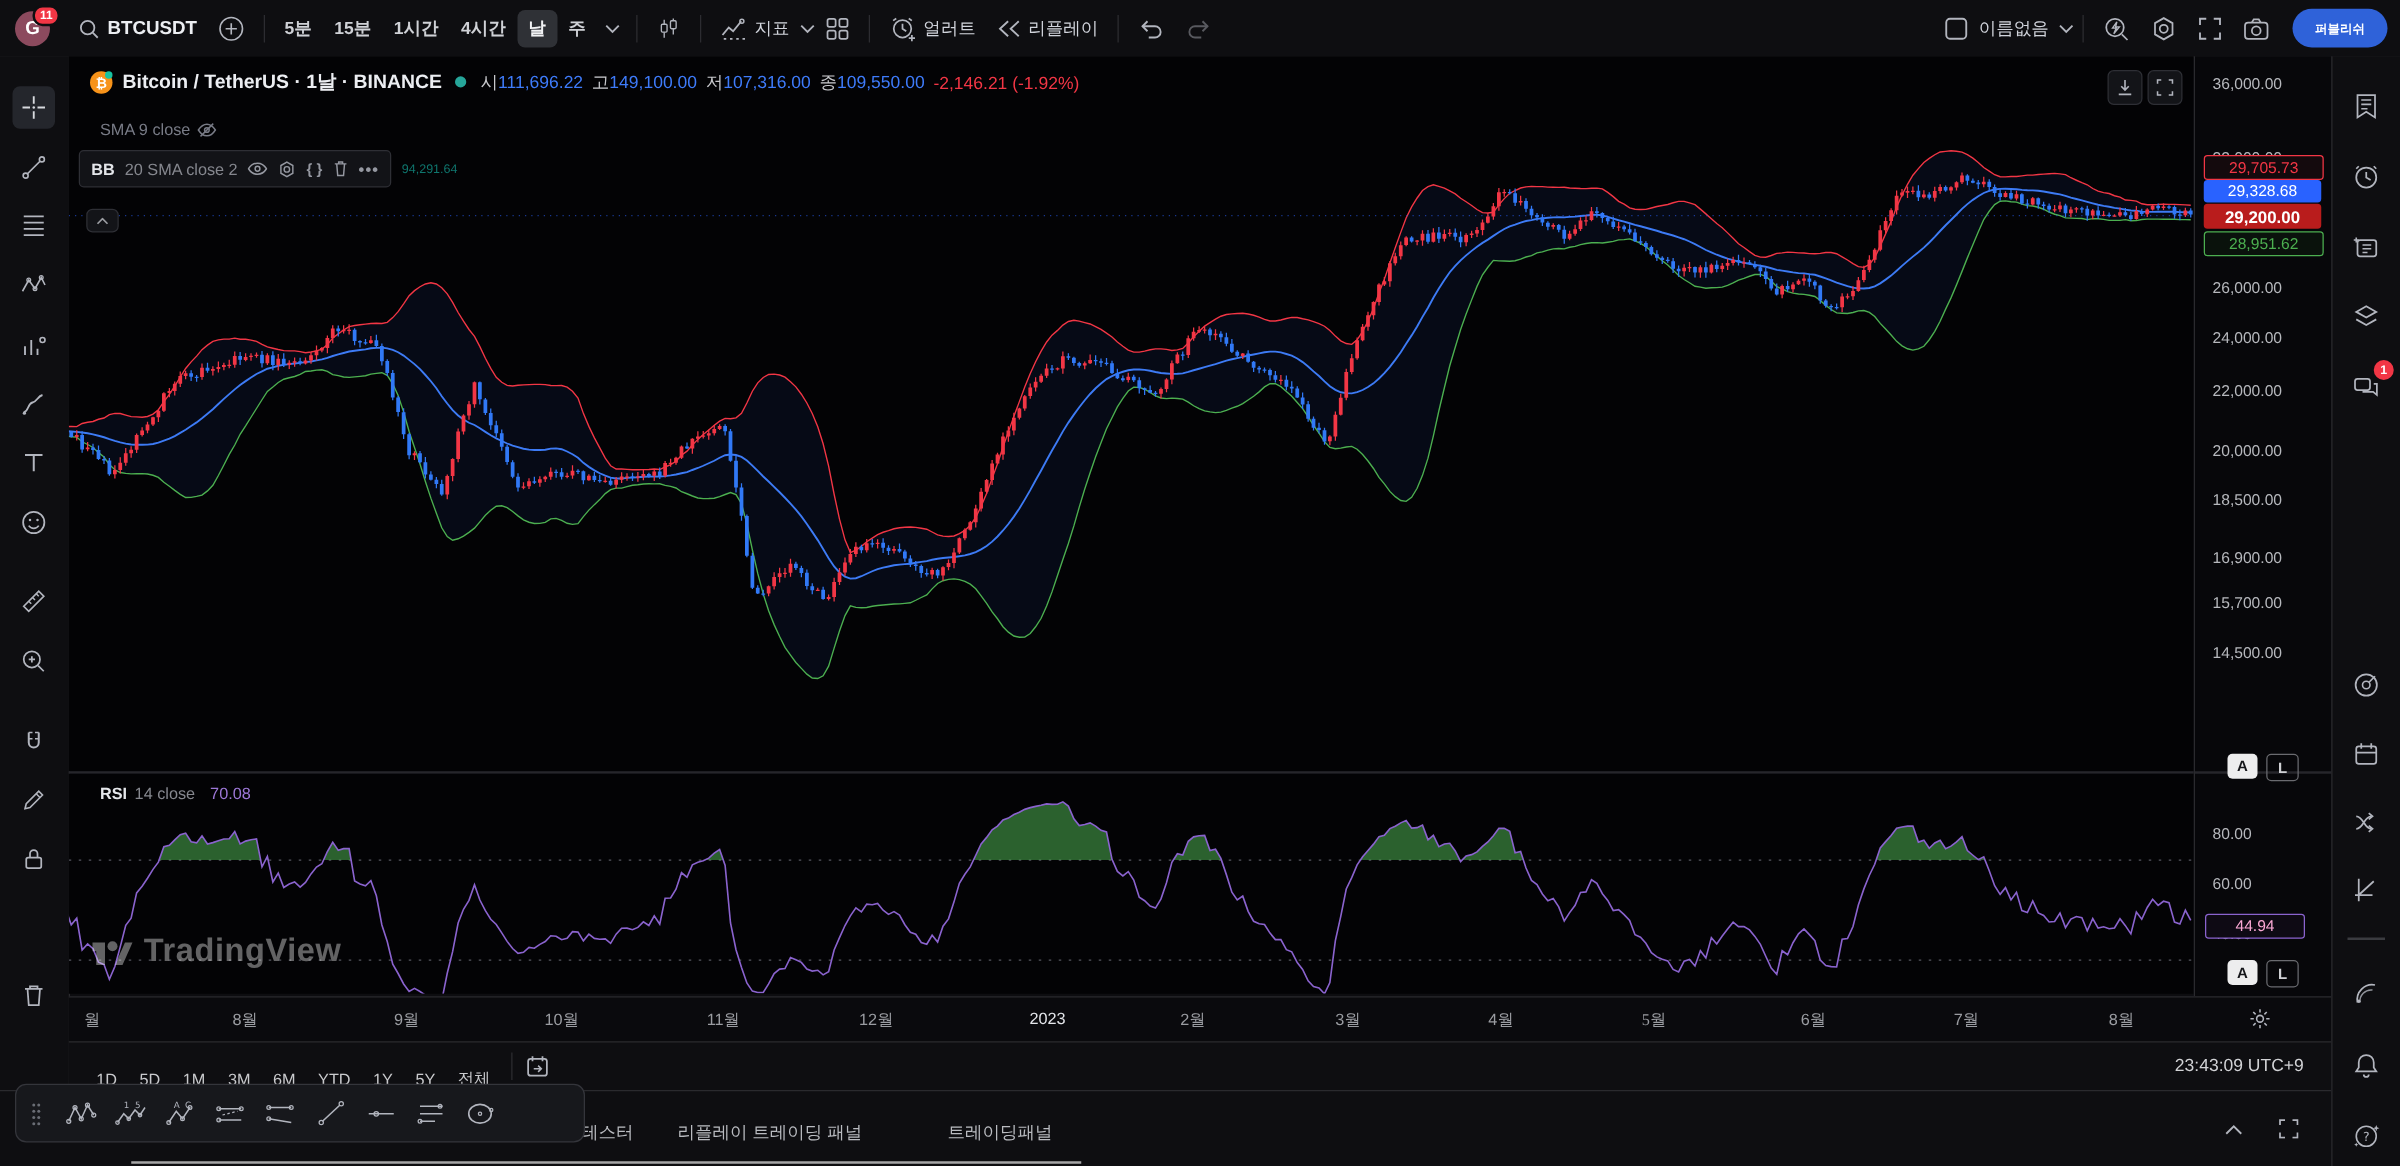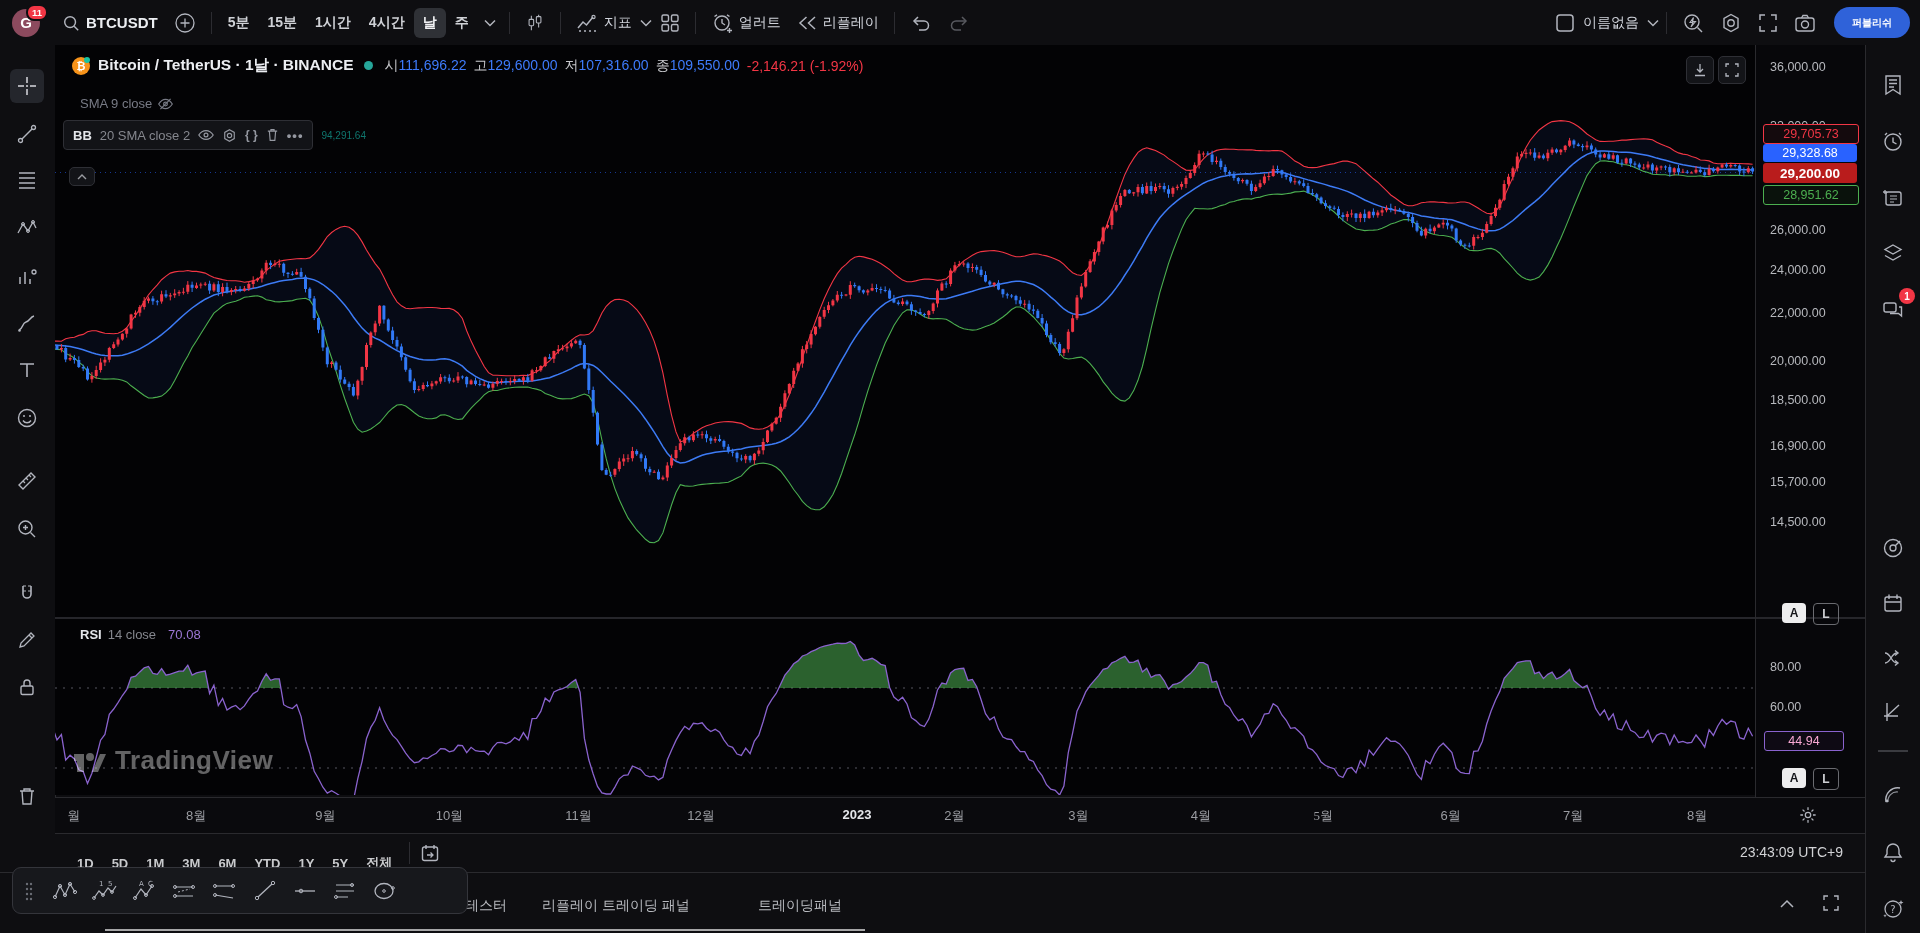--- a/index.html
+++ b/index.html
@@ -36,21 +36,21 @@
   
   .legend{position:absolute;display:flex;align-items:center;gap:7px;font-size:14px;}
   #sym-title{font-size:15.5px;font-weight:600;color:#eceef2;}
   .ohlc-l{color:#c7c8cc;}
   .ohlc-v{color:#3e7bfa;}
   .bb-box{display:flex;align-items:center;gap:8px;border:1px solid #2e2f35;background:#121317;border-radius:4px;height:28px;padding:0 9px;font-size:13px;}
   
   #time-axis{left:55px;top:797px;width:1810px;height:36px;background:#0a0a0d;border-top:1px solid #2a2a2e;}
   .t-lab{position:absolute;top:9px;font-size:13px;color:#9a9ca1;transform:translateX(-50%);}
   #range-bar{left:55px;top:833px;width:1810px;height:39px;background:#0e0e11;border-top:1px solid #2a2a2e;display:flex;align-items:center;padding-left:15px;box-sizing:border-box;}
-  .rng{font-size:13px;font-weight:700;color:#c9cacd;padding:4px 7px;border-radius:4px;margin-top:20px;}
+  .rng{font-size:13px;font-weight:400;color:#c9cacd;padding:4px 7px;border-radius:4px;margin-top:20px;}
   #clock{position:absolute;right:22px;top:10px;font-size:14px;color:#d2d3d6;font-weight:500;}
   #tabs-bar{left:0;top:872px;width:1865px;height:61px;background:#0e0e11;border-top:1px solid #2a2a2e;}
   .tab{position:absolute;top:24px;font-size:14px;color:#b9bbc0;}
   #palette{left:12px;top:867px;width:456px;height:47px;background:#17181c;border:1px solid #34353b;border-radius:9px;display:flex;align-items:center;padding:0 10px;gap:6px;z-index:10;box-sizing:border-box;}
   .pal-ic{width:40px;height:36px;display:flex;align-items:center;justify-content:center;border-radius:5px;}
   
   .mini-btn{position:absolute;width:26px;height:26px;border:1px solid #2e2f35;background:#131418;border-radius:5px;display:flex;align-items:center;justify-content:center;}
   .al{position:absolute;width:24px;height:20px;border-radius:4px;font-size:12px;font-weight:700;display:flex;align-items:center;justify-content:center;}
   .al.a{background:#ededee;color:#15161a;}
   .al.l{border:1px solid #6a6b70;color:#cfd0d4;background:transparent;}
@@ -312,21 +312,21 @@
       <span class="ic">
           <svg width="20" height="20" viewBox="0 0 20 20">
             <circle cx="10" cy="10" r="9" fill="#f7931a"></circle>
             <text x="10" y="14" text-anchor="middle" font-size="11" font-weight="bold" fill="#fff" font-family="DejaVu Sans,sans-serif">₿</text>
             <circle cx="16" cy="4" r="3" fill="#17c3a2"></circle>
           </svg>
         </span>
       <span id="sym-title">Bitcoin / TetherUS · 1날 · BINANCE</span>
       <span style="width:9px;height:9px;border-radius:50%;background:#26a69a;margin:0 4px;"></span>
       <span><span class="ohlc-l">시</span><span class="ohlc-v">111,696.22</span></span>
-      <span><span class="ohlc-l">고</span><span class="ohlc-v">129,600.00</span></span>
+      <span><span class="ohlc-l">고</span><span class="ohlc-v">149,100.00</span></span>
       <span><span class="ohlc-l">저</span><span class="ohlc-v">107,316.00</span></span>
       <span><span class="ohlc-l">종</span><span class="ohlc-v">109,550.00</span></span>
       <span style="color:#f23645;">-2,146.21 (-1.92%)</span>
     </div>
     <div class="legend" style="left:25px;top:51px;color:#787b86;font-size:13px;gap:5px;">
       <span><span>SMA</span> <span>9 close</span></span>
       <span class="ic">
           <svg width="17" height="14" viewBox="0 0 20 16">
             <path d="M2 8s3.5-5.5 8-5.5S18 8 18 8s-3.5 5.5-8 5.5S2 8 2 8z" fill="none" stroke="#787b86" stroke-width="1.4"></path>
             <circle cx="10" cy="8" r="2.2" fill="none" stroke="#787b86" stroke-width="1.4"></circle>
@@ -440,21 +440,21 @@
   </aside>
 
   <div id="time-axis" class="abs">
     <div id="time-labels">
         <div class="t-lab" style="left: 18.7px;">월</div>
         <div class="t-lab" style="left: 141.1px;">8월</div>
         <div class="t-lab" style="left: 270.3px;">9월</div>
         <div class="t-lab" style="left: 394.4px;">10월</div>
         <div class="t-lab" style="left: 523.6px; text-align: center;">11월</div>
         <div class="t-lab" style="left: 646px;">12월</div>
-        <div class="t-lab" style="left: 802px; color: rgb(228, 230, 234); font-weight: 700;">2023</div>
+        <div class="t-lab" style="left: 783px; color: rgb(228, 230, 234); font-weight: 400;">2023</div>
         <div class="t-lab" style="left: 899.3px;">2월</div>
         <div class="t-lab" style="left: 1023.4px;">3월</div>
         <div class="t-lab" style="left: 1145.8px;">4월</div>
         <div class="t-lab" style="left: 1268.2px; font-family: Liberation Serif, serif;">5월</div>
         <div class="t-lab" style="left: 1395.7px;">6월</div>
         <div class="t-lab" style="left: 1518.1px;">7월</div>
         <div class="t-lab" style="left: 1642.2px;">8월</div>
       </div>
     <span class="ic" style="position:absolute;right:48px;top:8px;">
         <svg width="18" height="18" viewBox="0 0 20 20">

